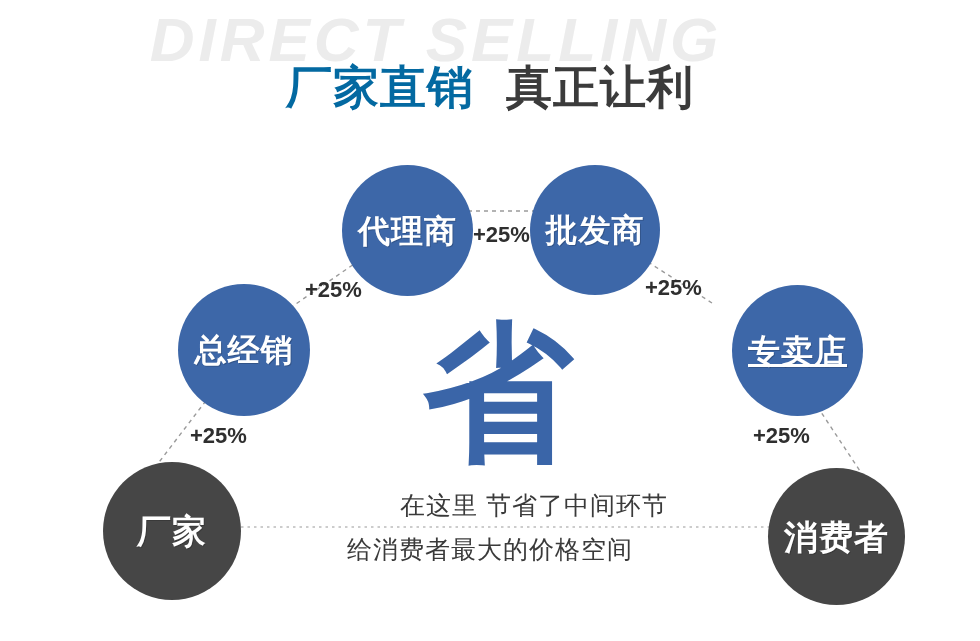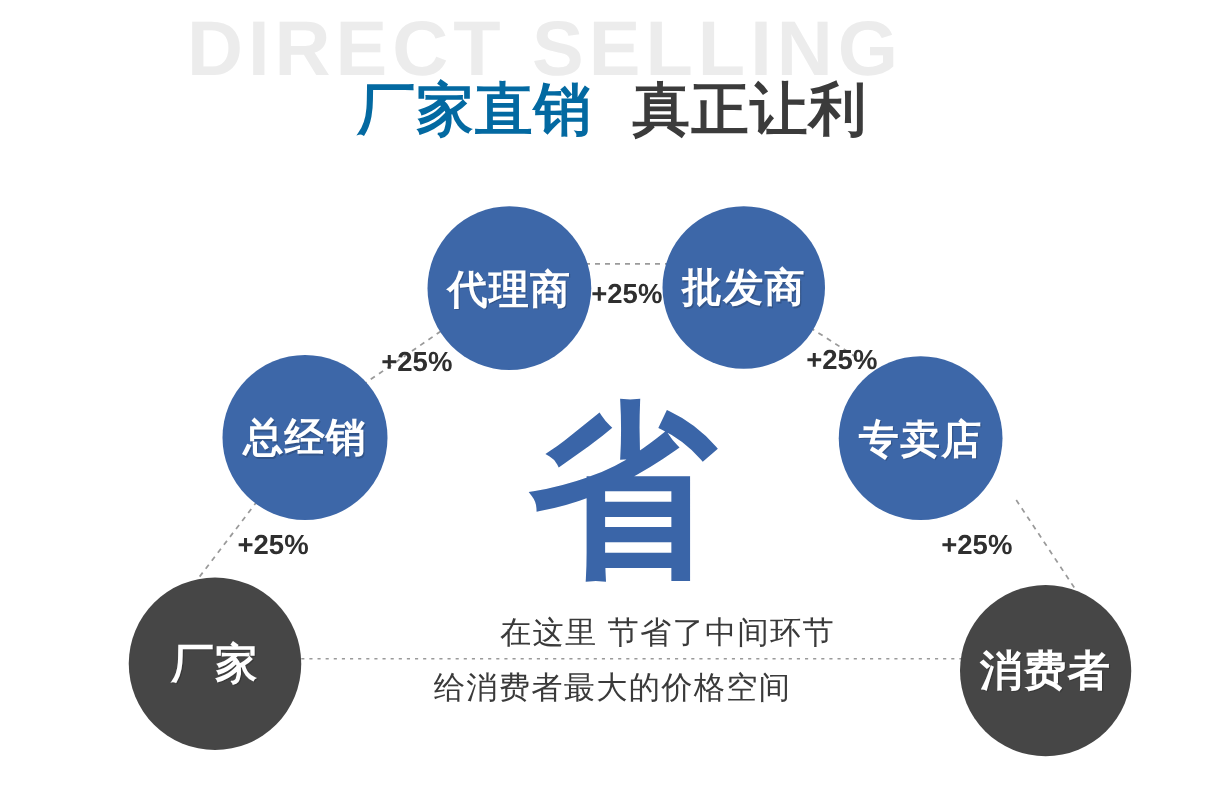--- a/index.html
+++ b/index.html
@@ -22,20 +22,21 @@
     left: 0;
     top: 4px;
     width: 872px;
     text-align: center;
     font-size: 62px;
     font-weight: bold;
     letter-spacing: 4px;
     color: #ececec;
     white-space: nowrap;
     user-select: none;
+    font-style: italic;
   }
   .headline {
     position: absolute;
     left: 0;
     top: 57px;
     width: 980px;
     text-align: center;
     font-size: 46px;
     font-weight: bold;
     letter-spacing: 1px;
@@ -76,21 +77,21 @@
   .node.blue { background: #3d67a8; }
   .node.gray { background: #464646; }
 
   .node-label { line-height: 1; }
 
   
   #node-factory      { left: 103px; top: 462px; width: 138px; height: 138px; font-size: 34px; }
   #node-distributor  { left: 178px; top: 284px; width: 132px; height: 132px; font-size: 32px; }
   #node-agent        { left: 342px; top: 165px; width: 131px; height: 131px; font-size: 32px; }
   #node-wholesaler   { left: 530px; top: 165px; width: 130px; height: 130px; font-size: 32px; }
-  #node-store        { left: 671px; top: 285px; width: 131px; height: 131px; font-size: 32px; }
+  #node-store        { left: 732px; top: 285px; width: 131px; height: 131px; font-size: 32px; text-decoration: underline; }
   #node-consumer     { left: 768px; top: 468px; width: 137px; height: 137px; font-size: 34px; justify-content: center; }
 
   
   .pct {
     position: absolute;
     font-size: 22px;
     font-weight: bold;
     color: #2f2f2f;
     white-space: nowrap;
     letter-spacing: 0px;

